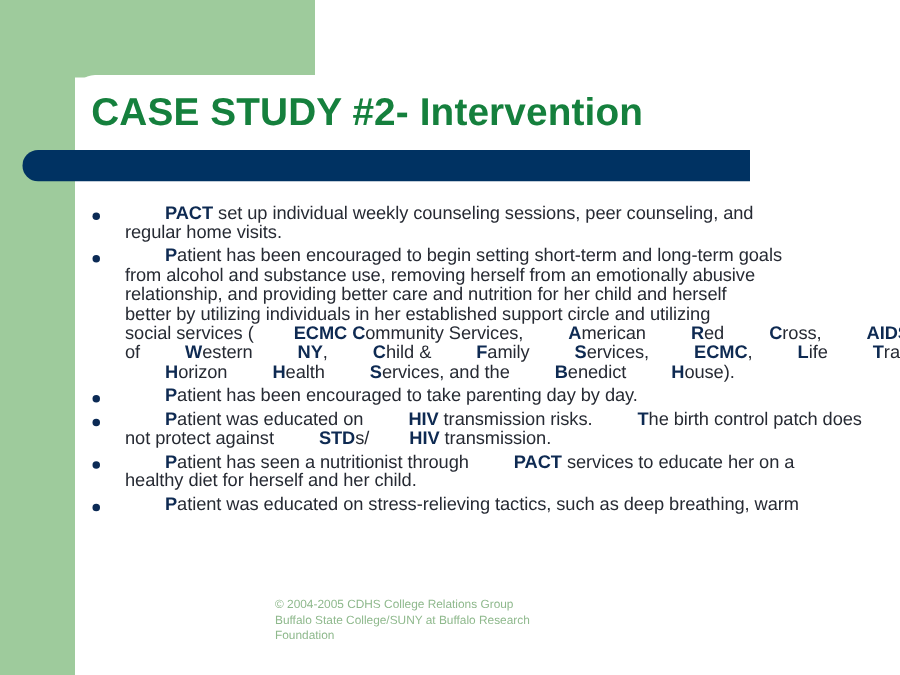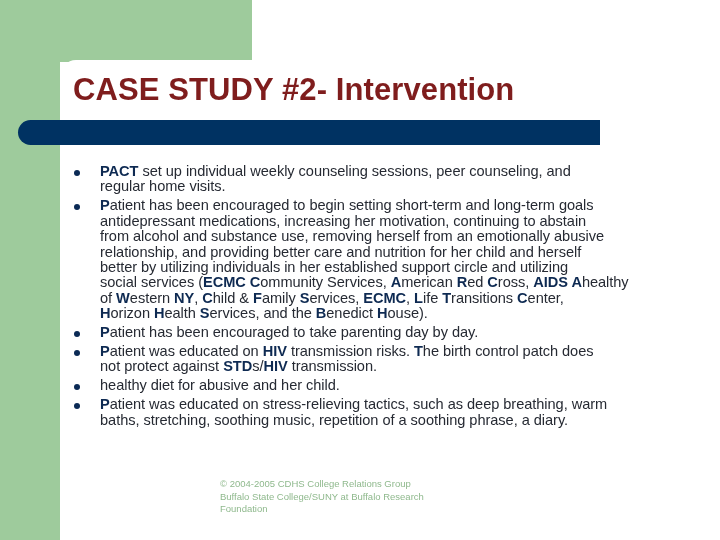--- a/index.html
+++ b/index.html
@@ -15,42 +15,42 @@
   .green-left {
     position: absolute; left: 0; top: 0; width: 60px; height: 540px;
     background: #9ecb9c;
   }
   .white-panel {
     position: absolute; left: 60px; top: 60px; width: 660px; height: 480px;
     background: #ffffff; border-top-left-radius: 16px;
   }
   .title {
     position: absolute; left: 73px; top: 72px;
-    font-size: 31px; font-weight: bold; color: #7f1d1d;
+    font-size: 31px; font-weight: bold; color: #15803d;
     white-space: nowrap; letter-spacing: 0.1px;
   }
   .title-bar {
     position: absolute; left: 18px; top: 120px; width: 582px; height: 25px;
     background: #003262;
     border-top-left-radius: 13px; border-bottom-left-radius: 13px;
   }
   .bullets {
     position: absolute; left: 0; top: 164px; width: 720px;
   }
   .bullet-item { position: relative; margin-bottom: 3.5px; }
   .bullet-dot {
     position: absolute; left: 74px; top: 6px; width: 6px; height: 6px;
     border-radius: 50%; background: #0b2a55;
   }
   .line {
     display: block; margin-left: 100px; white-space: nowrap;
     font-size: 14.6px; line-height: 15.4px; color: #262a33;
     letter-spacing: -0.05px;
   }
-  .line b { color: #0e2a52; font-weight: bold; }
+  .line b { color: #0e2a52; font-weight: bold; margin-left: 32px; }
   .footer {
     position: absolute; left: 220px; top: 478px; width: 270px;
     text-align: left; font-size: 9.5px; line-height: 12.5px; color: #8fb98d;
   }
   .footer span { display: block; }
 </style>
 </head>
 <body>
 
 <div class="green-top"></div>
@@ -62,45 +62,44 @@
 
 <div class="bullets" id="bullets">
     <div class="bullet-item">
       <span class="bullet-dot"></span>
       <span class="line"><b>PACT</b><span> set up individual weekly counseling sessions, peer counseling, and</span></span>
       <span class="line"><span>regular home visits.</span></span>
     </div>
     <div class="bullet-item">
       <span class="bullet-dot"></span>
       <span class="line"><b>P</b><span>atient has been encouraged to begin setting short-term and long-term goals</span></span>
-      <span class="line"><span>antidepressant medications, increasing her motivation, continuing to abstain</span></span>
       <span class="line"><span>from alcohol and substance use, removing herself from an emotionally abusive</span></span>
       <span class="line"><span>relationship, and providing better care and nutrition for her child and herself</span></span>
       <span class="line"><span>better by utilizing individuals in her established support circle and utilizing</span></span>
       <span class="line"><span>social services (</span><b>ECMC C</b><span>ommunity Services, </span><b>A</b><span>merican </span><b>R</b><span>ed </span><b>C</b><span>ross, </span><b>AIDS A</b><span>healthy</span></span>
       <span class="line"><span>of </span><b>W</b><span>estern </span><b>NY</b><span>, </span><b>C</b><span>hild &amp; </span><b>F</b><span>amily </span><b>S</b><span>ervices, </span><b>ECMC</b><span>, </span><b>L</b><span>ife </span><b>T</b><span>ransitions </span><b>C</b><span>enter,</span></span>
       <span class="line"><b>H</b><span>orizon </span><b>H</b><span>ealth </span><b>S</b><span>ervices, and the </span><b>B</b><span>enedict </span><b>H</b><span>ouse).</span></span>
     </div>
     <div class="bullet-item">
       <span class="bullet-dot"></span>
       <span class="line"><b>P</b><span>atient has been encouraged to take parenting day by day.</span></span>
     </div>
     <div class="bullet-item">
       <span class="bullet-dot"></span>
       <span class="line"><b>P</b><span>atient was educated on </span><b>HIV</b><span> transmission risks.  </span><b>T</b><span>he birth control patch does</span></span>
       <span class="line"><span>not protect against </span><b>STD</b><span>s/</span><b>HIV</b><span> transmission.</span></span>
     </div>
     <div class="bullet-item">
       <span class="bullet-dot"></span>
-      <span class="line"><span>healthy diet for abusive and her child.</span></span>
+      <span class="line"><b>P</b><span>atient has seen a nutritionist through </span><b>PACT</b><span> services to educate her on a</span></span>
+      <span class="line"><span>healthy diet for herself and her child.</span></span>
     </div>
     <div class="bullet-item">
       <span class="bullet-dot"></span>
       <span class="line"><b>P</b><span>atient was educated on stress-relieving tactics, such as deep breathing, warm</span></span>
-      <span class="line"><span>baths, stretching, soothing music, repetition of a soothing phrase, a diary.</span></span>
     </div>
   </div>
 
 <div class="footer" id="footer">
     <span>© 2004-2005  CDHS College Relations Group</span>
     <span>Buffalo State College/SUNY at Buffalo Research</span>
     <span>Foundation</span>
   </div>
 
 </body></html>

